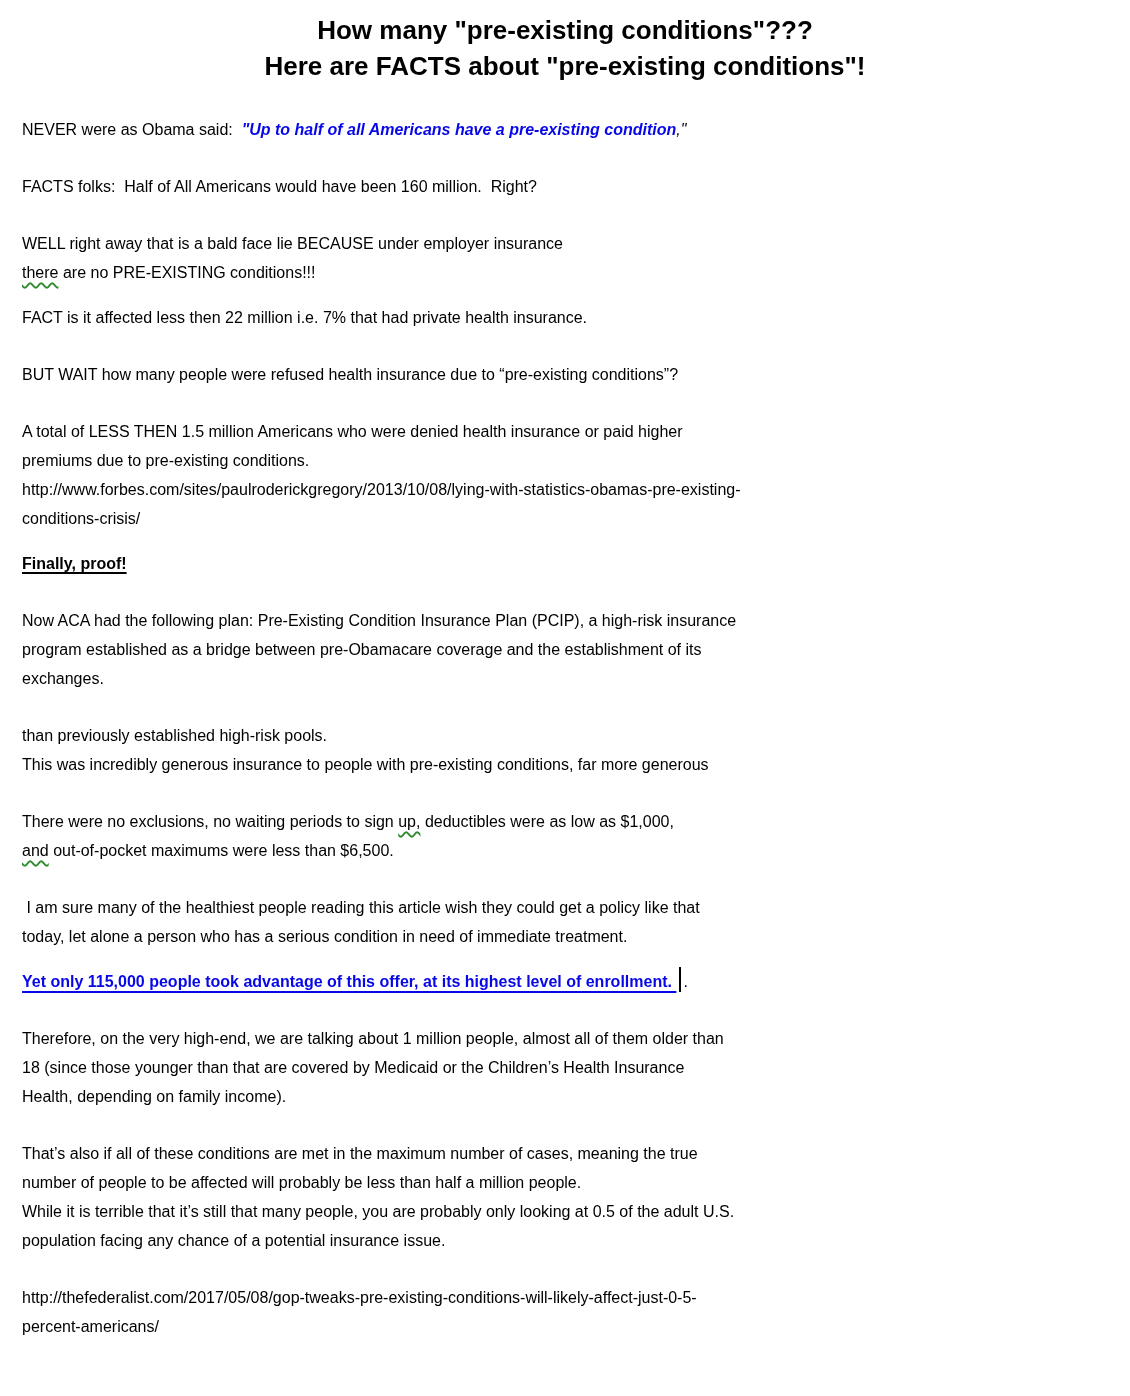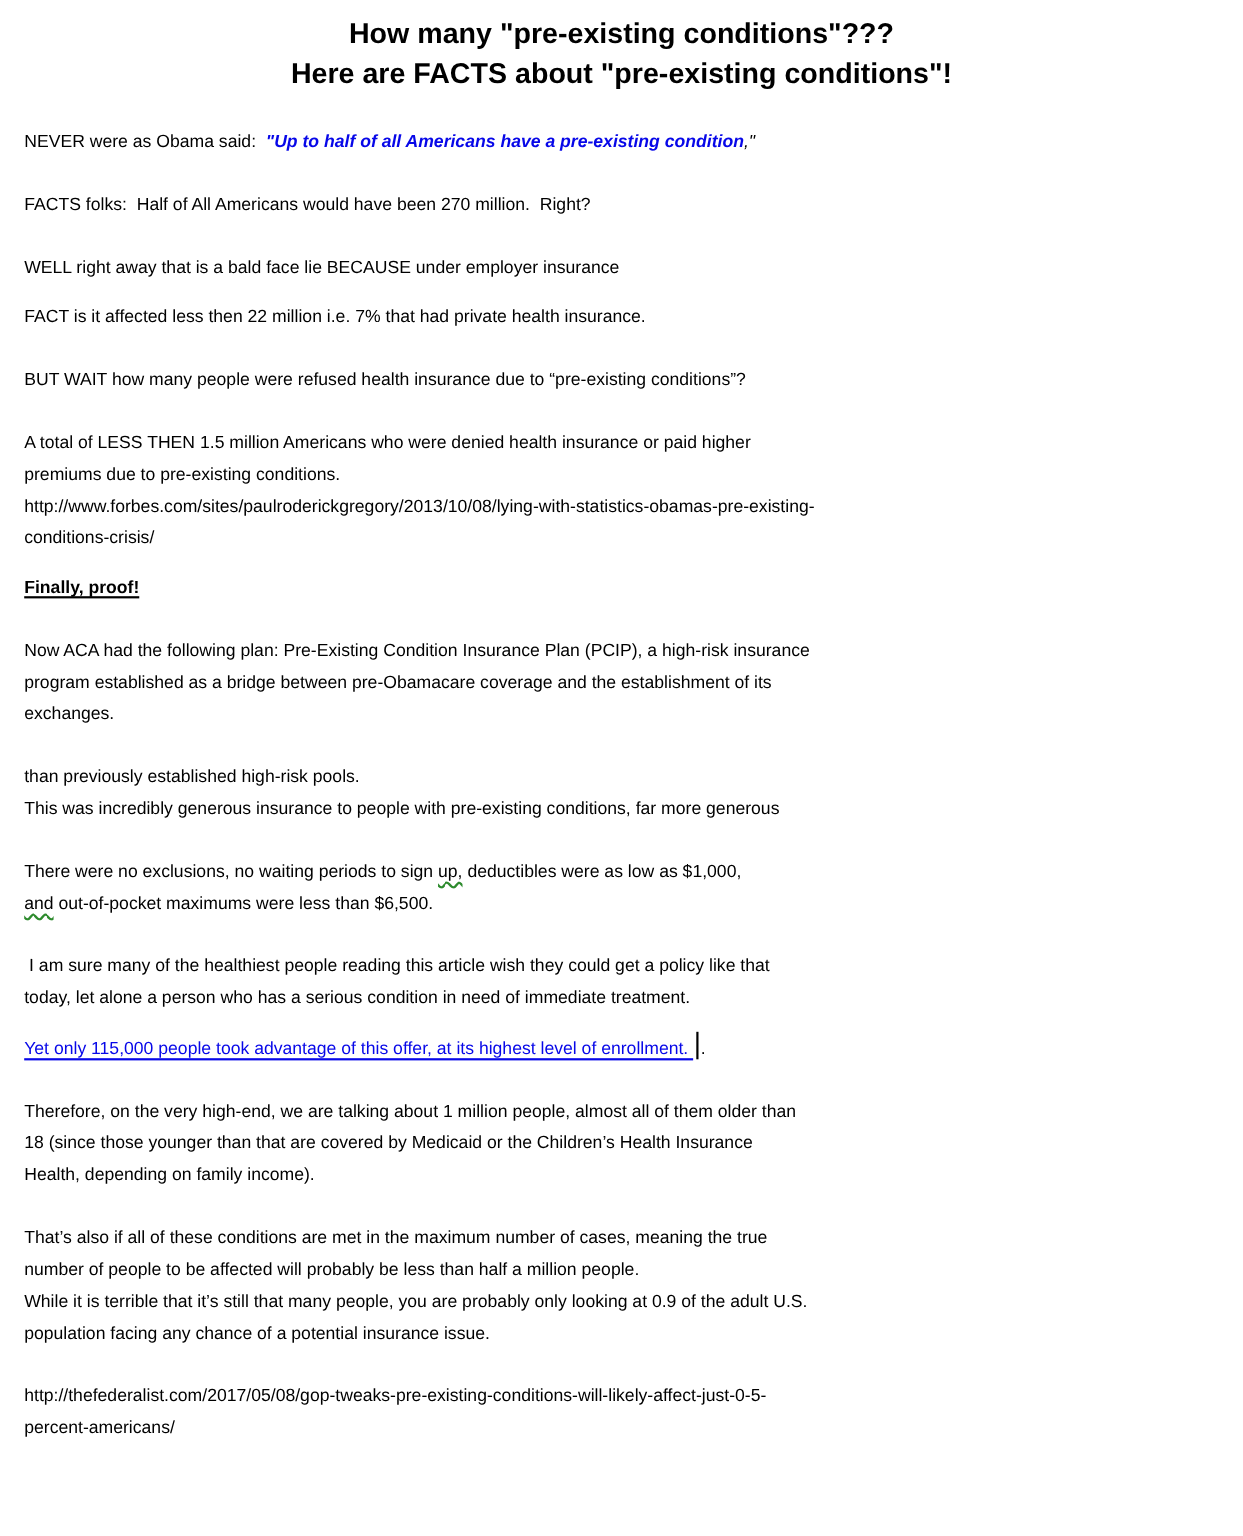--- a/index.html
+++ b/index.html
@@ -28,21 +28,21 @@
   .bold-underline {
     font-weight: bold;
     text-decoration: underline;
     text-decoration-thickness: 2px;
     text-underline-offset: 3px;
     margin-top: 12px;
   }
 
   .blue-bold-underline {
     color: var(--blue, #0707e8);
-    font-weight: normal;
+    font-weight: bold;
     text-decoration: underline;
     text-decoration-thickness: 2px;
     text-underline-offset: 4px;
   }
 
   .squiggle {
     text-decoration-line: underline;
     text-decoration-style: wavy;
     text-decoration-color: var(--squiggle, #2e8b2e);
     text-decoration-thickness: 1.5px;
@@ -64,26 +64,27 @@
   <div class="title">
     <div class="tline">How many "pre-existing conditions"???</div>
     <div class="tline">Here are FACTS about "pre-existing conditions"!</div>
   </div>
 
   <p class="para">
     <span class="line"><span>NEVER were as Obama said:  </span><span class="blue-bi">"Up to half of all Americans have a pre-existing condition</span><span class="it">,"</span></span>
   </p>
 
   <p class="para">
-    <span class="line">FACTS folks:  Half of All Americans would have been 270 million.  Right?</span>
+    <span class="line">FACTS folks:  Half of All Americans would have been 160 million.  Right?</span>
   </p>
 
   <p class="para">
     </p>
     <div class="line">WELL right away that is a bald face lie BECAUSE under employer insurance</div>
+    <div class="line"><span class="squiggle">there</span><span> are no PRE-EXISTING conditions!!!</span></div>
   <p></p>
 
   <p class="para">
     <span class="line">FACT is it affected less then 22 million i.e. 7% that had private health insurance.</span>
   </p>
 
   <p class="para">
     <span class="line">BUT WAIT how many people were refused health insurance due to “pre-existing conditions”?</span>
   </p>
 
@@ -132,21 +133,21 @@
     </p>
     <div class="line">Therefore, on the very high-end, we are talking about 1 million people, almost all of them older than</div>
     <div class="line">18 (since those younger than that are covered by Medicaid or the Children’s Health Insurance</div>
     <div class="line">Health, depending on family income).</div>
   <p></p>
 
   <p class="para">
     </p>
     <div class="line">That’s also if all of these conditions are met in the maximum number of cases, meaning the true</div>
     <div class="line">number of people to be affected will probably be less than half a million people.</div>
-    <div class="line">While it is terrible that it’s still that many people, you are probably only looking at 0.9 of the adult U.S.</div>
+    <div class="line">While it is terrible that it’s still that many people, you are probably only looking at 0.5 of the adult U.S.</div>
     <div class="line">population facing any chance of a potential insurance issue.</div>
   <p></p>
 
   <p class="para">
     </p>
     <div class="line">http://thefederalist.com/2017/05/08/gop-tweaks-pre-existing-conditions-will-likely-affect-just-0-5-</div>
     <div class="line">percent-americans/</div>
   <p></p>
 
 </div>

